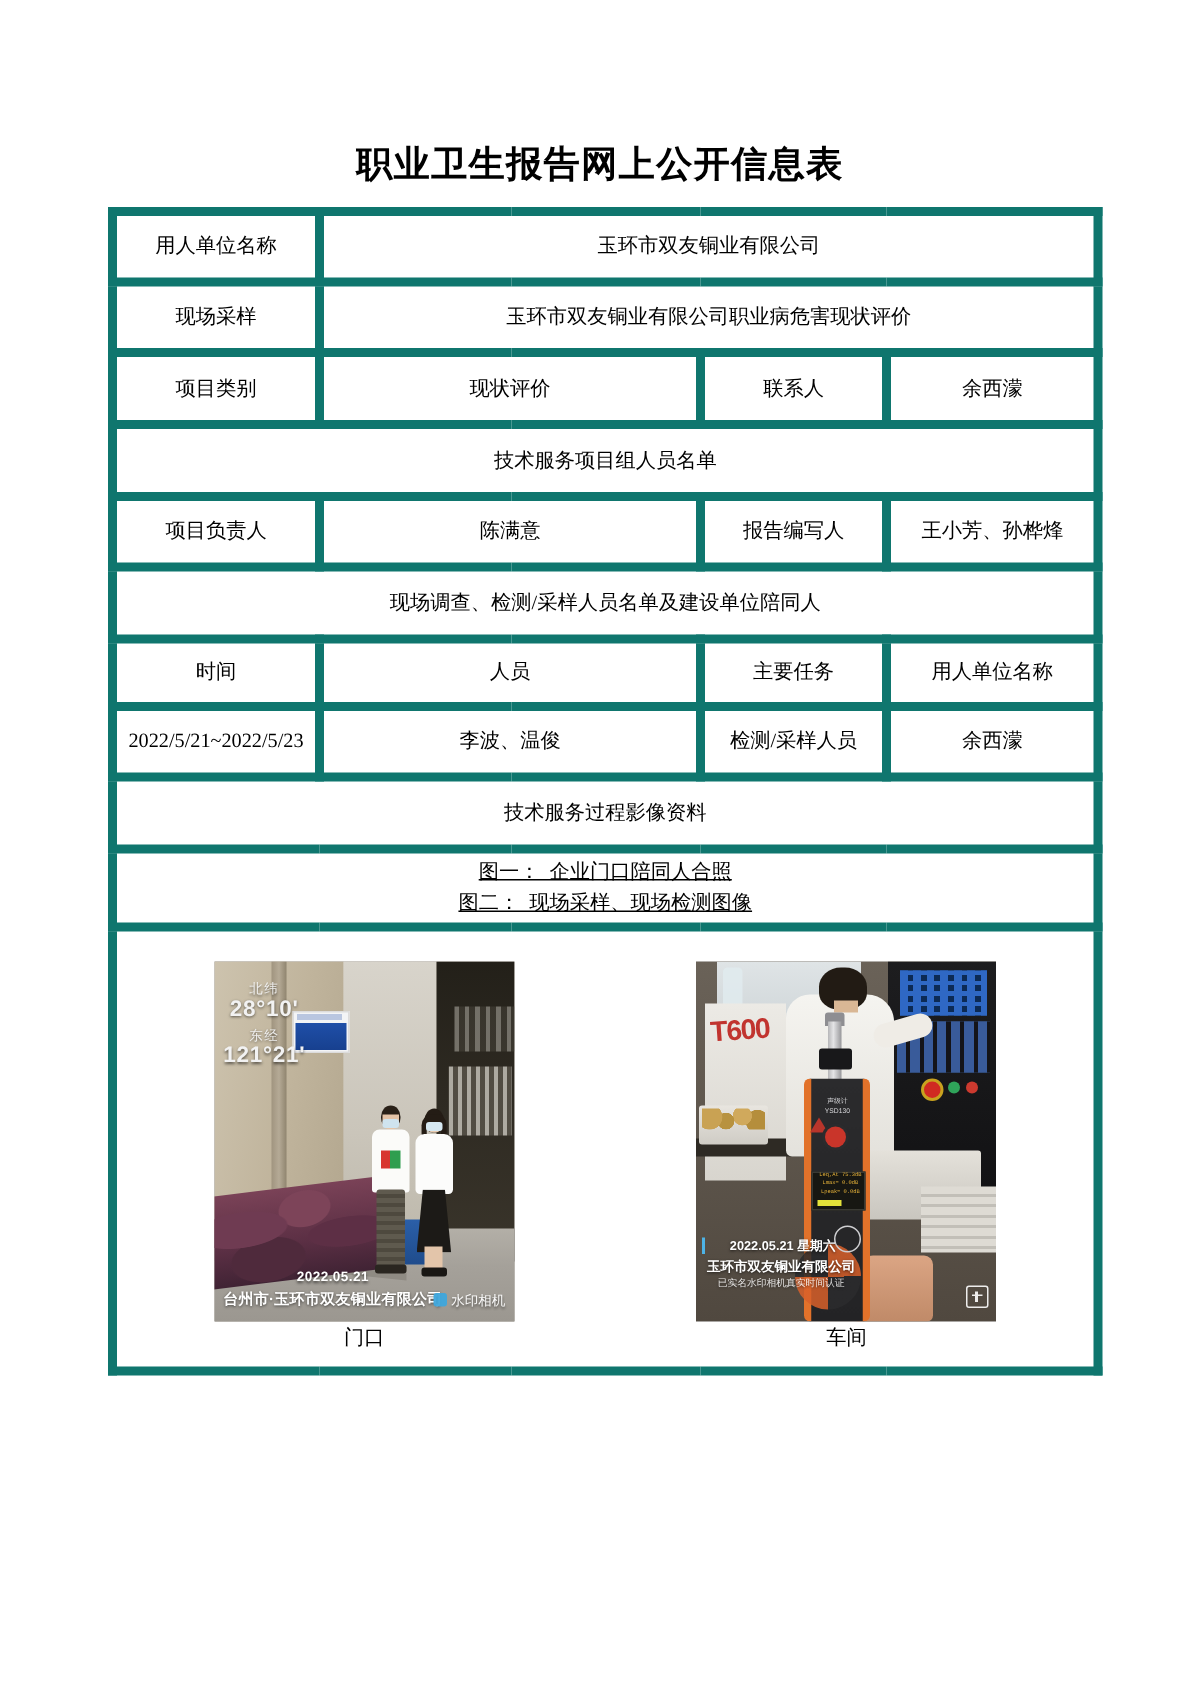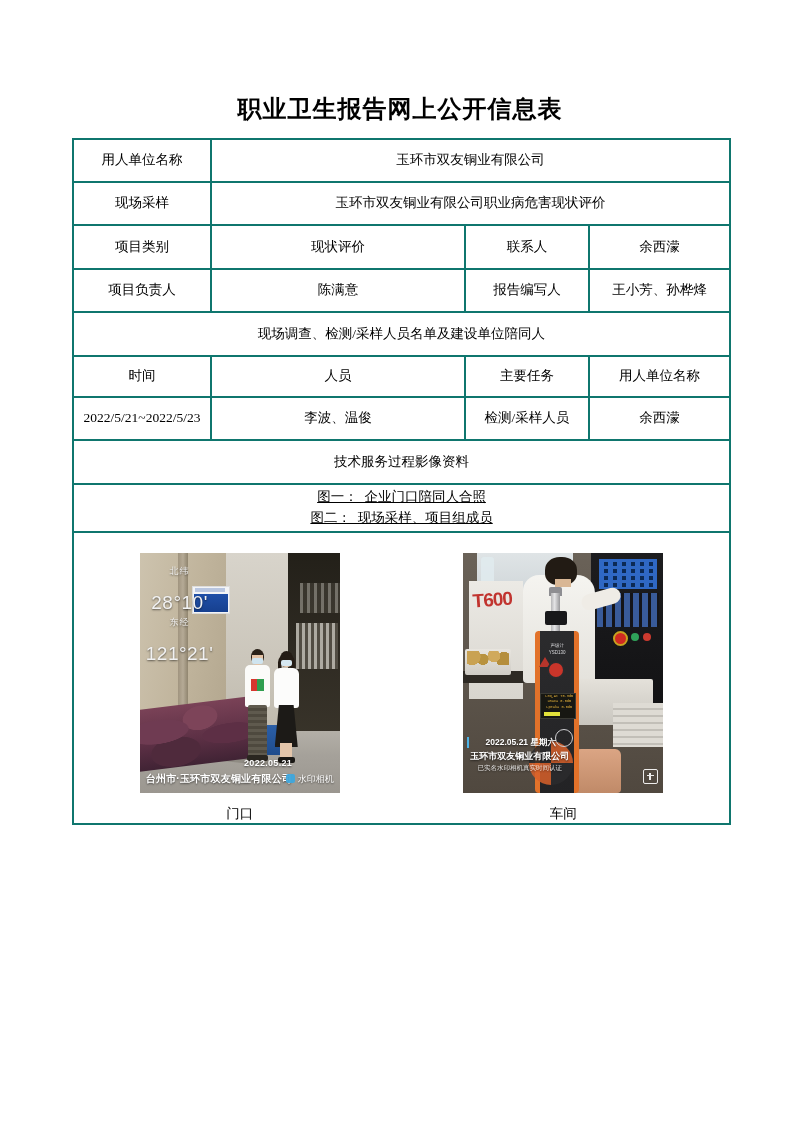--- a/index.html
+++ b/index.html
@@ -36,21 +36,21 @@
   table.info-table {
     position: absolute;
     top: 138px;
     left: 72px;
     width: 657px;
     border-collapse: collapse;
     table-layout: fixed;
     font-size: 13.5px;
   }
   table.info-table td {
-    border: 2px solid #0f766e;
+    border: 6px solid #0f766e;
     text-align: center;
     vertical-align: middle;
     padding: 0 4px;
     line-height: 1.35;
     font-family: "Liberation Serif", "DejaVu Serif", serif;
   }
   td.label-cell { width: 138px; }
   td.h41 { height: 41px; }
   td.h42 { height: 42px; }
   td.h39 { height: 39px; }
@@ -88,21 +88,21 @@
     width: 260px;
   }
   .photo-frame {
     width: 200px;
     height: 240px;
     position: relative;
     overflow: hidden;
     background: #8f8e8a;
   }
   .photo-caption {
-    margin-top: 12px;
+    margin-top: 2px;
     font-size: 13.5px;
     text-align: right;
   }
 
   
   .p1-sky {
     position: absolute; inset: 0;
     background:
       linear-gradient(180deg, #cfc7b8 0%, #c3bbab 40%, #b6ae9f 70%, #a89f90 100%);
   }
@@ -184,26 +184,25 @@
   .p1-bag {
     position:absolute; left:124px; top:172px; width:18px; height:30px;
     background: linear-gradient(180deg,#2b5fa8 0%, #1f4c8c 100%);
   }
   .wm-gps {
     position: absolute; left: 6px; top: 14px; color: #f2f2f2;
     font-family: "Liberation Sans", sans-serif; line-height: 1.0;
     text-shadow: 0 1px 2px rgba(0,0,0,.55);
   }
   .wm-gps .lab { font-size: 9px; letter-spacing: 1px; opacity: .95; }
-  .wm-gps .val { font-size: 19px; font-weight: 400; letter-spacing: .5px; margin: 17px 0 6px 0; }
+  .wm-gps .val { font-size: 15px; font-weight: 700; letter-spacing: .5px; margin: 1px 0 6px 0; }
   .wm-bottom {
     position: absolute; left: 6px; bottom: 8px; color: #ffffff;
     font-family: "Liberation Sans", sans-serif;
     text-shadow: 0 1px 2px rgba(0,0,0,.6);
-    text-align: right;
   }
   .wm-bottom .d { font-size: 9px; font-weight: 700; letter-spacing: .3px; }
   .wm-bottom .o { font-size: 10px; font-weight: 700; margin-top: 2px; letter-spacing: .2px; }
   .wm-brand {
     position: absolute; right: 6px; bottom: 8px; color: #ffffff;
     font-family: "Liberation Sans", sans-serif; font-size: 9px;
     display: flex; align-items: center; gap: 3px; opacity: .95;
     text-shadow: 0 1px 2px rgba(0,0,0,.6);
   }
   .wm-brand .bx {
@@ -405,20 +404,23 @@
         <td class="label-cell h41">现场采样</td>
         <td class="h41" colspan="4">玉环市双友铜业有限公司职业病危害现状评价</td>
       </tr>
       <tr>
         <td class="label-cell h42">项目类别</td>
         <td class="h42" colspan="2">现状评价</td>
         <td class="h42">联系人</td>
         <td class="h42">余西濛</td>
       </tr>
       <tr>
+        <td class="h42" colspan="5">技术服务项目组人员名单</td>
+      </tr>
+      <tr>
         <td class="label-cell h41">项目负责人</td>
         <td class="h41" colspan="2">陈满意</td>
         <td class="h41">报告编写人</td>
         <td class="h41">王小芳、孙桦烽</td>
       </tr>
       <tr>
         <td class="h42" colspan="5">现场调查、检测/采样人员名单及建设单位陪同人</td>
       </tr>
       <tr>
         <td class="label-cell h39">时间</td>
@@ -431,21 +433,21 @@
         <td class="h41" colspan="2">李波、温俊</td>
         <td class="h41">检测/采样人员</td>
         <td class="h41">余西濛</td>
       </tr>
       <tr>
         <td class="h42" colspan="5">技术服务过程影像资料</td>
       </tr>
       <tr>
         <td class="caption-cell" colspan="5">
           <div class="cap-line">图一：  企业门口陪同人合照</div>
-          <div class="cap-line">图二：  现场采样、项目组成员</div>
+          <div class="cap-line">图二：  现场采样、现场检测图像</div>
         </td>
       </tr>
       <tr>
         <td class="media-cell" colspan="5">
           <div class="media-row">
 
             <div class="media-item">
               <div class="photo-frame">
                 <div class="p1-sky"></div>
                 <div class="p1-wall-left"></div>

